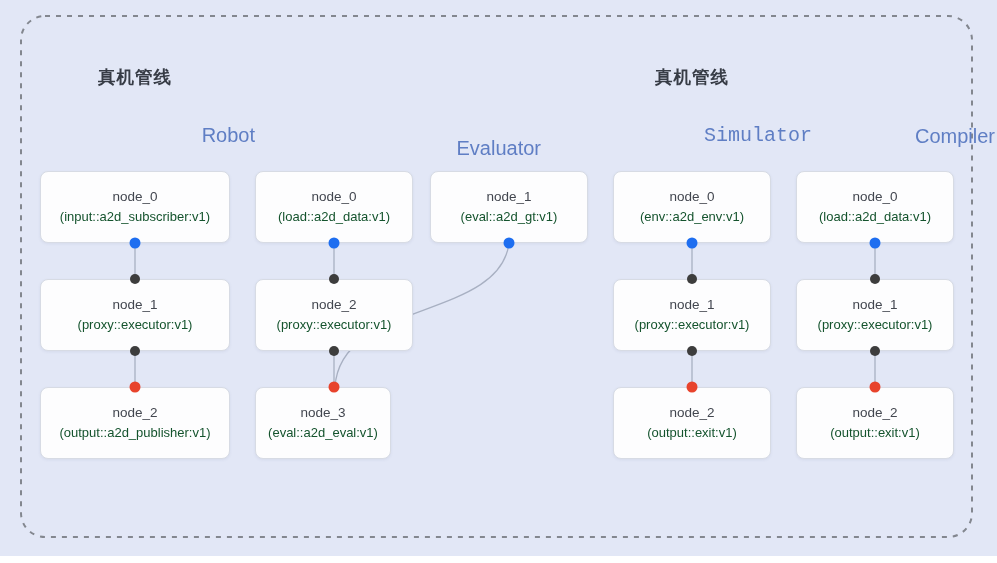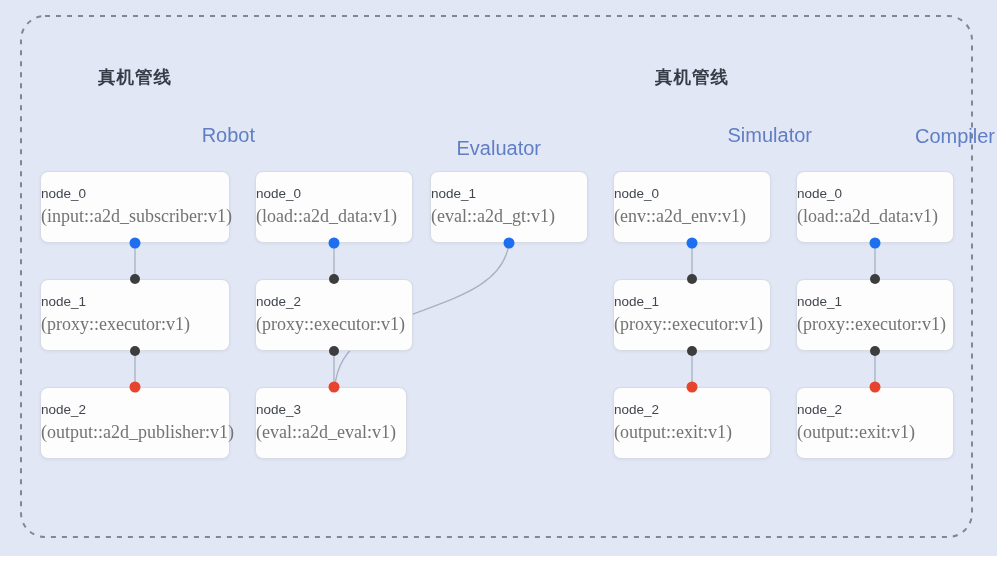--- a/index.html
+++ b/index.html
@@ -6,25 +6,25 @@
   body{font-family:"Liberation Sans","DejaVu Sans",sans-serif;background:#ffffff;}
   .canvas{position:relative;width:997px;height:563px;overflow:hidden;background:#ffffff;}
   .bg{position:absolute;left:0;top:0;width:997px;height:556px;background:#e2e7f6;}
   svg.layer{position:absolute;left:0;top:0;pointer-events:none;}
   #edges{z-index:1;}
   #dots{z-index:3;}
   .node{
     position:absolute;height:72px;z-index:2;box-sizing:border-box;
     background:#fdfdfe;border:1px solid #d7dbe4;border-radius:8px;
     box-shadow:0 1px 3px rgba(70,80,110,0.08);
-    display:flex;flex-direction:column;align-items:flex-start;justify-content:center;
+    display:flex;flex-direction:column;align-items:center;justify-content:center;
     row-gap:4px;
   }
   .node-title{font-size:13.5px;color:#42464f;line-height:1.2;}
-  .node-subtitle{font-size:18px;color:#737373;line-height:1.2;font-family:Liberation Serif, serif;}
+  .node-subtitle{font-size:13px;color:#14532d;line-height:1.2;}
   .hdr-zh{
     position:absolute;width:240px;text-align:center;z-index:2;
     font-size:17.5px;font-weight:bold;color:#373c46;letter-spacing:1px;
   }
   .hdr-en{
     position:absolute;width:240px;text-align:right;z-index:2;
     font-size:20px;color:#5f7ec4;
   }
 </style>
 </head>
@@ -47,21 +47,21 @@
       <path d="M875,243 V279" stroke="#a8b0c2"></path>
       <path d="M875,351 V387" stroke="#a8b0c2"></path>
     </g>
   </svg>
 
   <div class="hdr-zh" style="left:15px;top:65px;">真机管线</div>
   <div class="hdr-zh" style="left:572px;top:65px;">真机管线</div>
 
   <div class="hdr-en" style="left:15px;top:124px;">Robot</div>
   <div class="hdr-en" style="left:301px;top:137px;">Evaluator</div>
-  <div class="hdr-en" style="left:572px;top:124px;">Simulator</div>
+  <div class="hdr-en" style="left:572px;top:124px;font-family:Liberation Mono, monospace;">Simulator</div>
   <div class="hdr-en" style="left:755px;top:125px;">Compiler</div>
 
   <div class="node" style="left:40px;top:171px;width:190px;">
     <div class="node-title">node_0</div>
     <div class="node-subtitle">(input::a2d_subscriber:v1)</div>
   </div>
   <div class="node" style="left:40px;top:279px;width:190px;">
     <div class="node-title">node_1</div>
     <div class="node-subtitle">(proxy::executor:v1)</div>
   </div>
@@ -75,21 +75,21 @@
     <div class="node-subtitle">(load::a2d_data:v1)</div>
   </div>
   <div class="node" style="left:430px;top:171px;width:158px;">
     <div class="node-title">node_1</div>
     <div class="node-subtitle">(eval::a2d_gt:v1)</div>
   </div>
   <div class="node" style="left:255px;top:279px;width:158px;">
     <div class="node-title">node_2</div>
     <div class="node-subtitle">(proxy::executor:v1)</div>
   </div>
-  <div class="node" style="left:255px;top:387px;width:152px;">
+  <div class="node" style="left:255px;top:387px;width:136px;">
     <div class="node-title">node_3</div>
     <div class="node-subtitle">(eval::a2d_eval:v1)</div>
   </div>
 
   <div class="node" style="left:613px;top:171px;width:158px;">
     <div class="node-title">node_0</div>
     <div class="node-subtitle">(env::a2d_env:v1)</div>
   </div>
   <div class="node" style="left:613px;top:279px;width:158px;">
     <div class="node-title">node_1</div>

